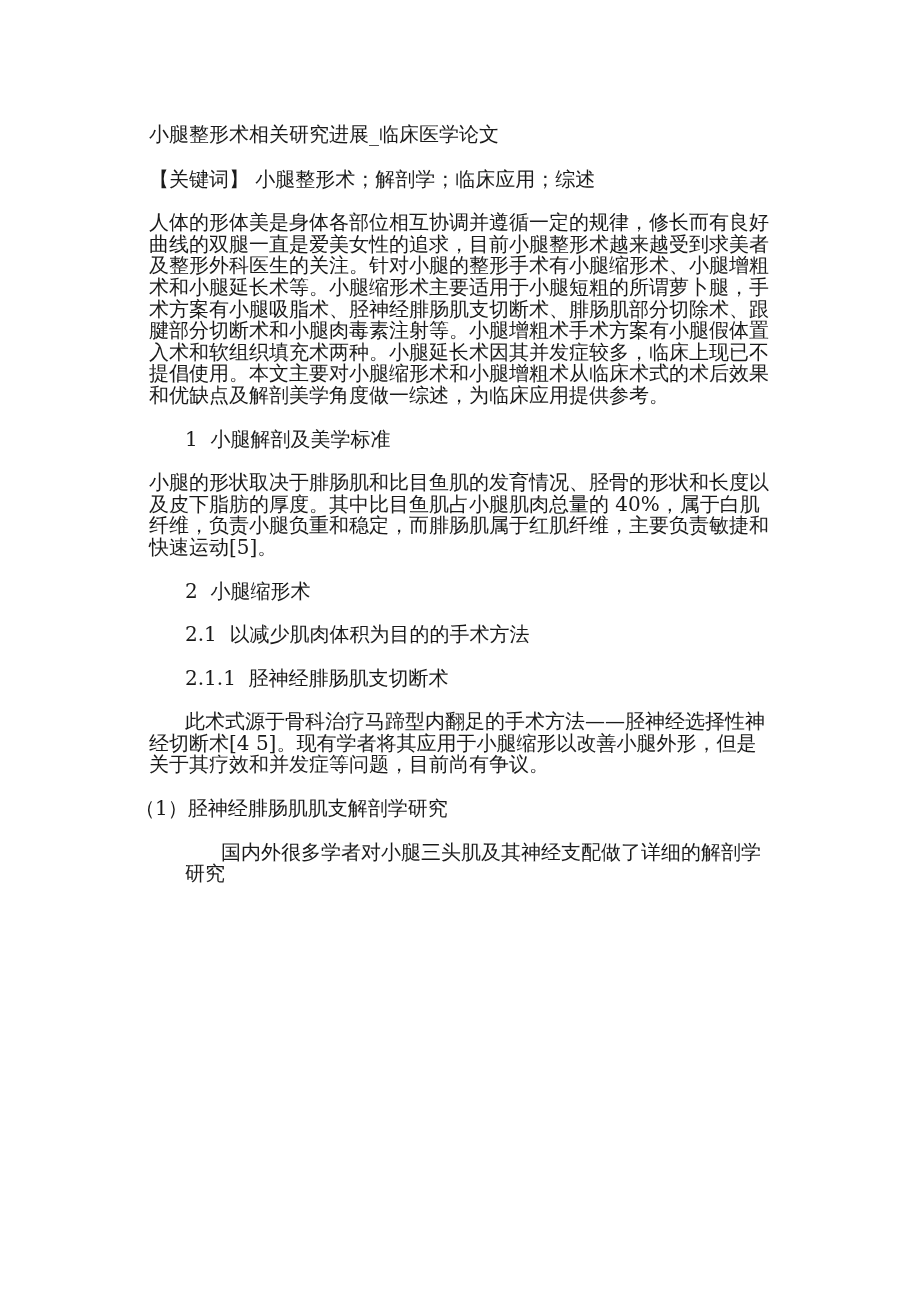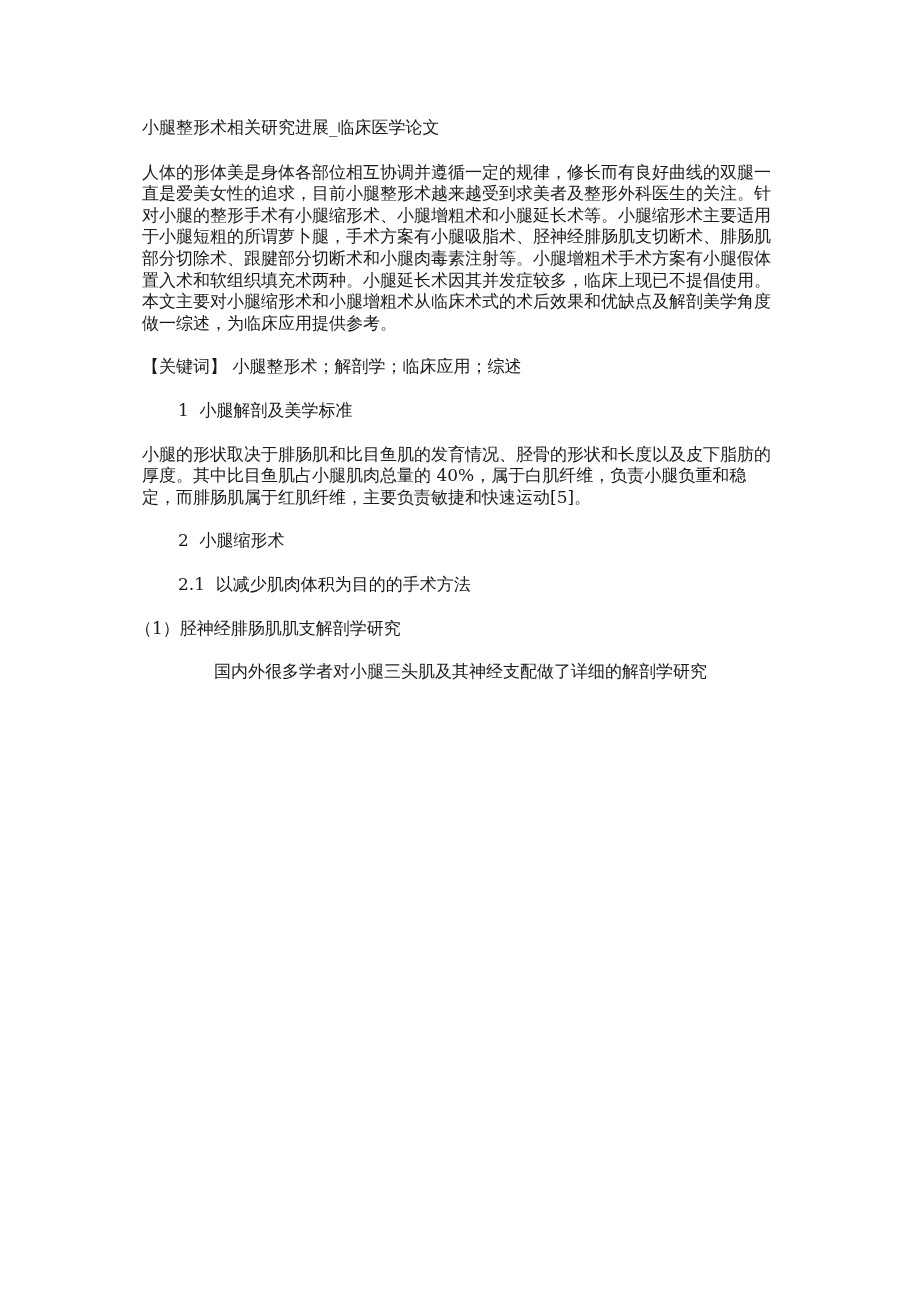--- a/index.html
+++ b/index.html
@@ -2,47 +2,49 @@
 <html><head>
 <meta charset="utf-8">
 <style>
   html, body { margin: 0; padding: 0; background: #ffffff; }
   body {
     width: 920px; height: 1302px; position: relative; overflow: hidden;
     font-family: "DejaVu Serif", "Liberation Serif", serif;
     color: #1a1a1a;
   }
   .page { position: absolute; left: 141px; top: 116px; width: 640px; }
-  .line-block { font-size: 17px; line-height: 21.6px; margin: 1px; word-break: break-all; }
+  .line-block { font-size: 20px; line-height: 21.6px; margin: 8px; word-break: break-all; }
   .title { margin-bottom: 23px; }
   .authors { margin-bottom: 23px; }
   .keywords { margin-bottom: 22px; }
   .para { margin-bottom: 22px; }
   .heading { padding-left: 36px; margin-bottom: 22px; }
   .indent { text-indent: 36px; }
   .sub { margin-bottom: 22px; }
 </style>
 </head>
 <body>
 
 <div class="page">
   <p class="line-block title">小腿整形术相关研究进展_临床医学论文</p>
 
 
+  <p class="line-block keywords"><span>【关键词】</span><span style="white-space:pre"> 小腿整形术；解剖学；临床应用；综述</span></p>
+
   <p class="line-block para">人体的形体美是身体各部位相互协调并遵循一定的规律，修长而有良好曲线的双腿一直是爱美女性的追求，目前小腿整形术越来越受到求美者及整形外科医生的关注。针对小腿的整形手术有小腿缩形术、小腿增粗术和小腿延长术等。小腿缩形术主要适用于小腿短粗的所谓萝卜腿，手术方案有小腿吸脂术、胫神经腓肠肌支切断术、腓肠肌部分切除术、跟腱部分切断术和小腿肉毒素注射等。小腿增粗术手术方案有小腿假体置入术和软组织填充术两种。小腿延长术因其并发症较多，临床上现已不提倡使用。本文主要对小腿缩形术和小腿增粗术从临床术式的术后效果和优缺点及解剖美学角度做一综述，为临床应用提供参考。</p>
-
-  <p class="line-block keywords"><span>【关键词】</span><span style="white-space:pre"> 小腿整形术；解剖学；临床应用；综述</span></p>
 
   <p class="line-block heading" style="white-space:pre">1  小腿解剖及美学标准</p>
 
 
   <p class="line-block para">小腿的形状取决于腓肠肌和比目鱼肌的发育情况、胫骨的形状和长度以及皮下脂肪的厚度。其中比目鱼肌占小腿肌肉总量的 40%，属于白肌纤维，负责小腿负重和稳定，而腓肠肌属于红肌纤维，主要负责敏捷和快速运动[5]。</p>
 
   <p class="line-block heading" style="white-space:pre">2  小腿缩形术</p>
 
   <p class="line-block heading" style="white-space:pre">2.1  以减少肌肉体积为目的的手术方法</p>
 
+  <p class="line-block heading" style="white-space:pre">2.1.1  胫神经腓肠肌支切断术</p>
 
+  <p class="line-block para indent">此术式源于骨科治疗马蹄型内翻足的手术方法——胫神经选择性神经切断术[4  5]。现有学者将其应用于小腿缩形以改善小腿外形，但是关于其疗效和并发症等问题，目前尚有争议。</p>
 
   <p class="line-block sub" style="margin-left:-6px">（1）胫神经腓肠肌肌支解剖学研究</p>
 
   <p class="line-block"><span class="indent" style="display:block;padding-left:36px">国内外很多学者对小腿三头肌及其神经支配做了详细的解剖学研究</span></p>
 </div>
 
 </body></html>

